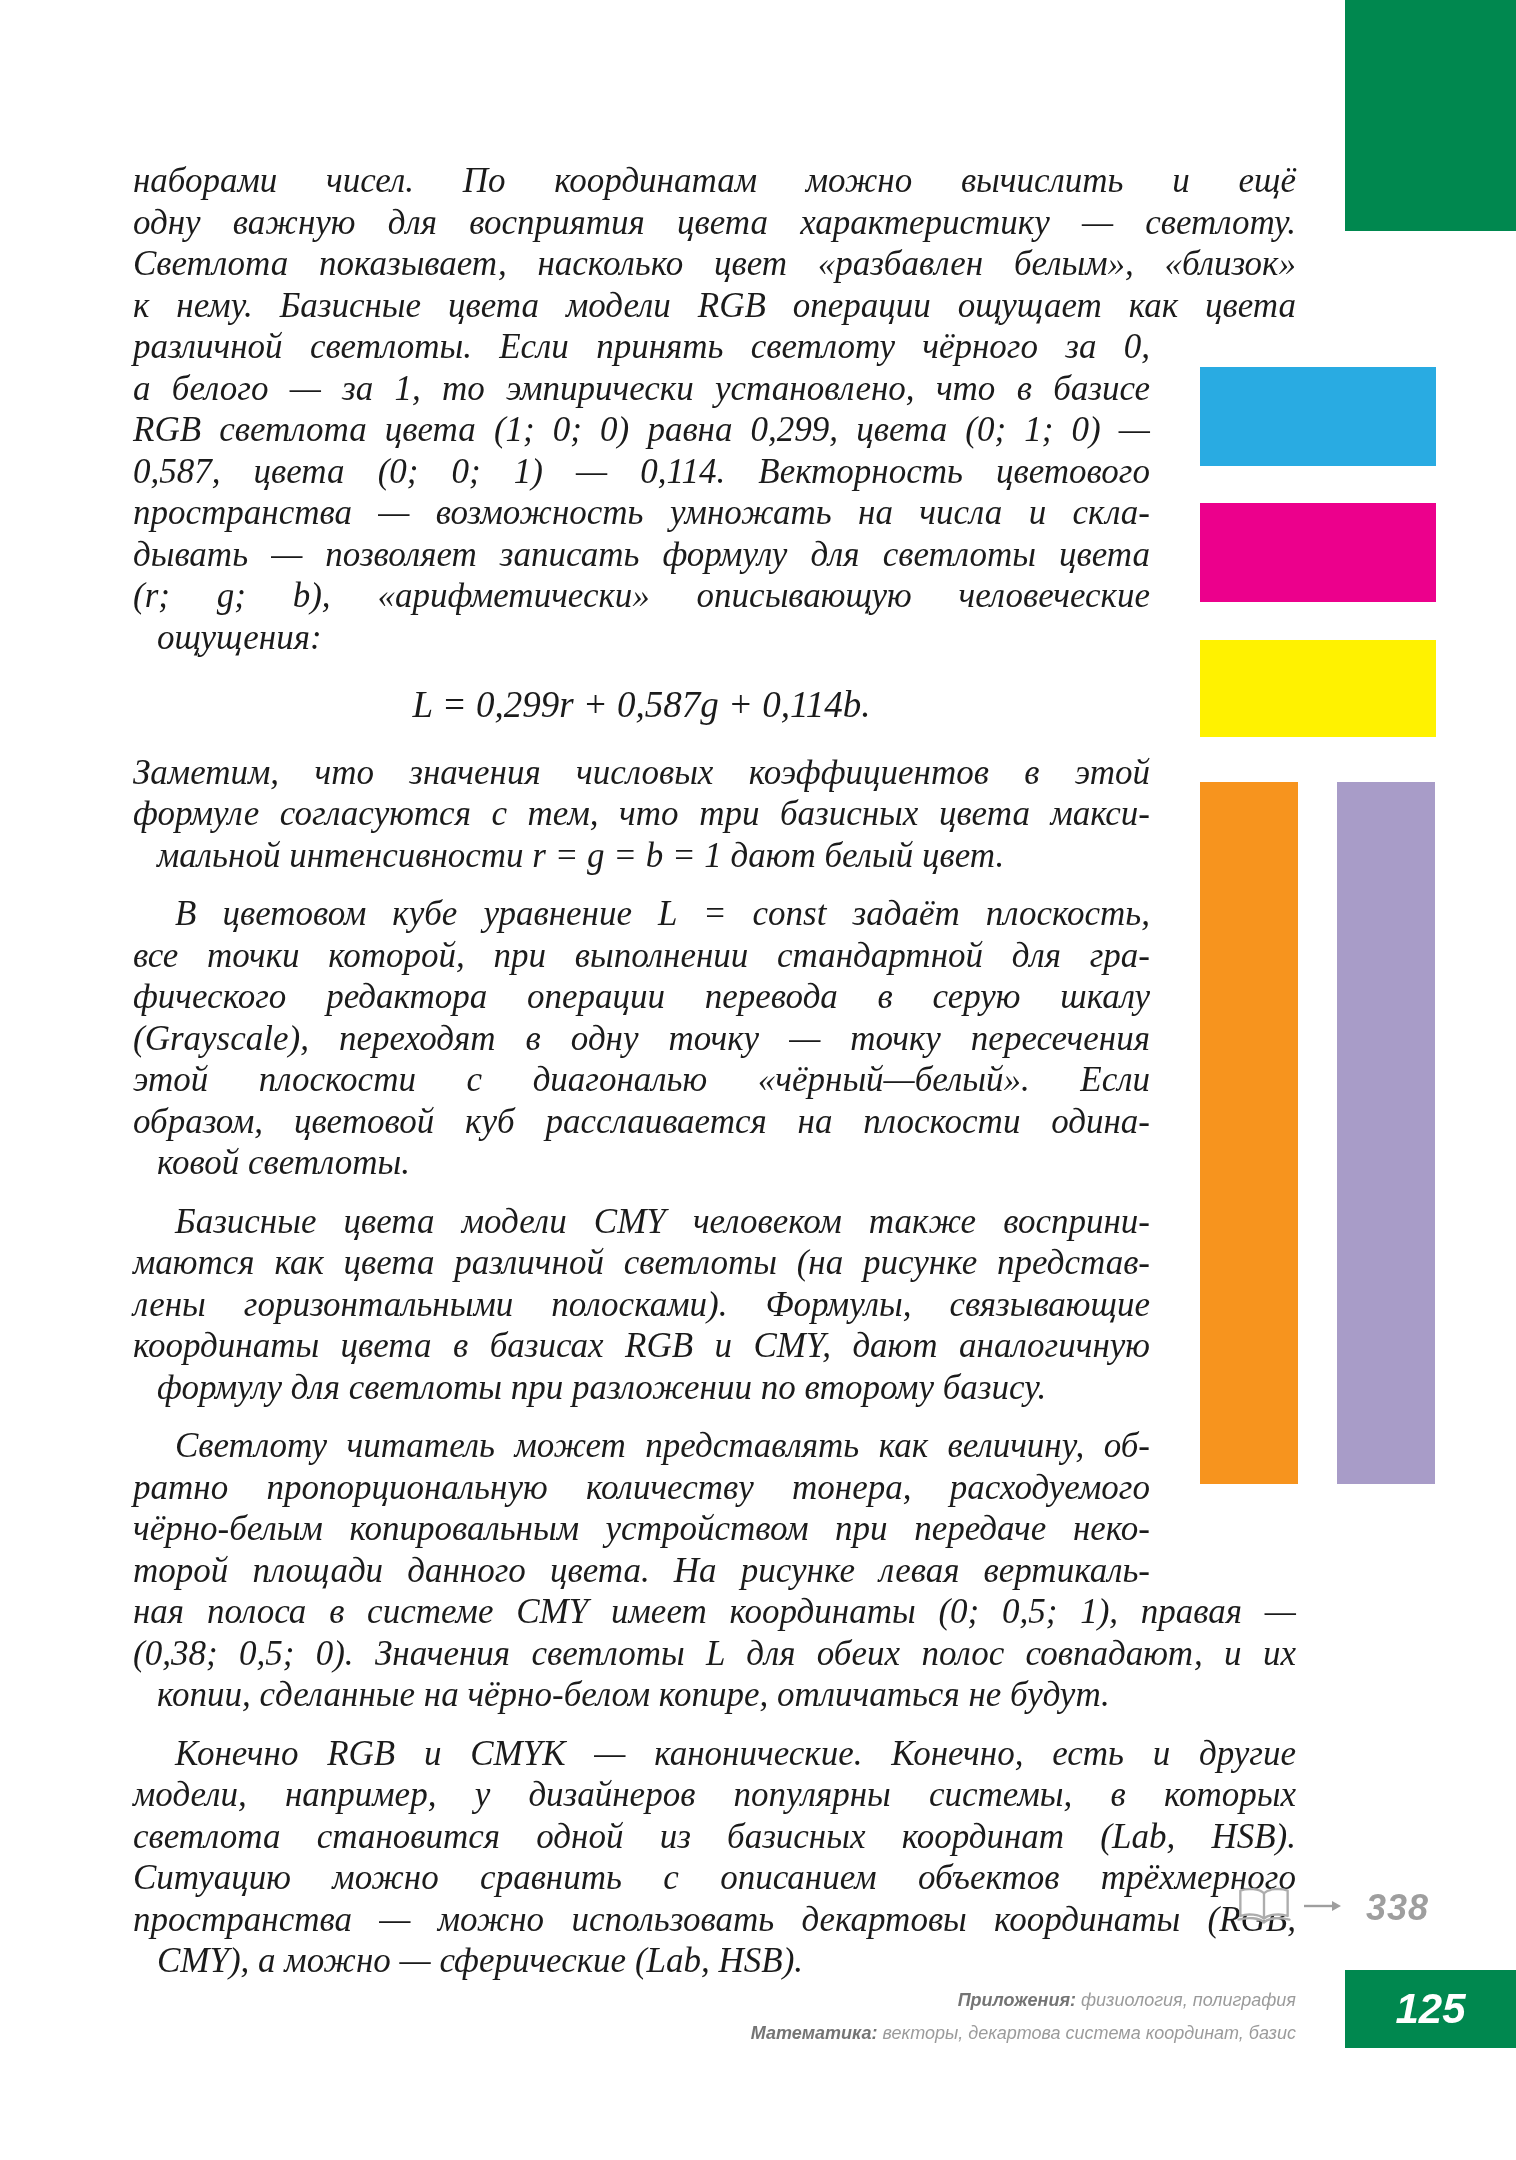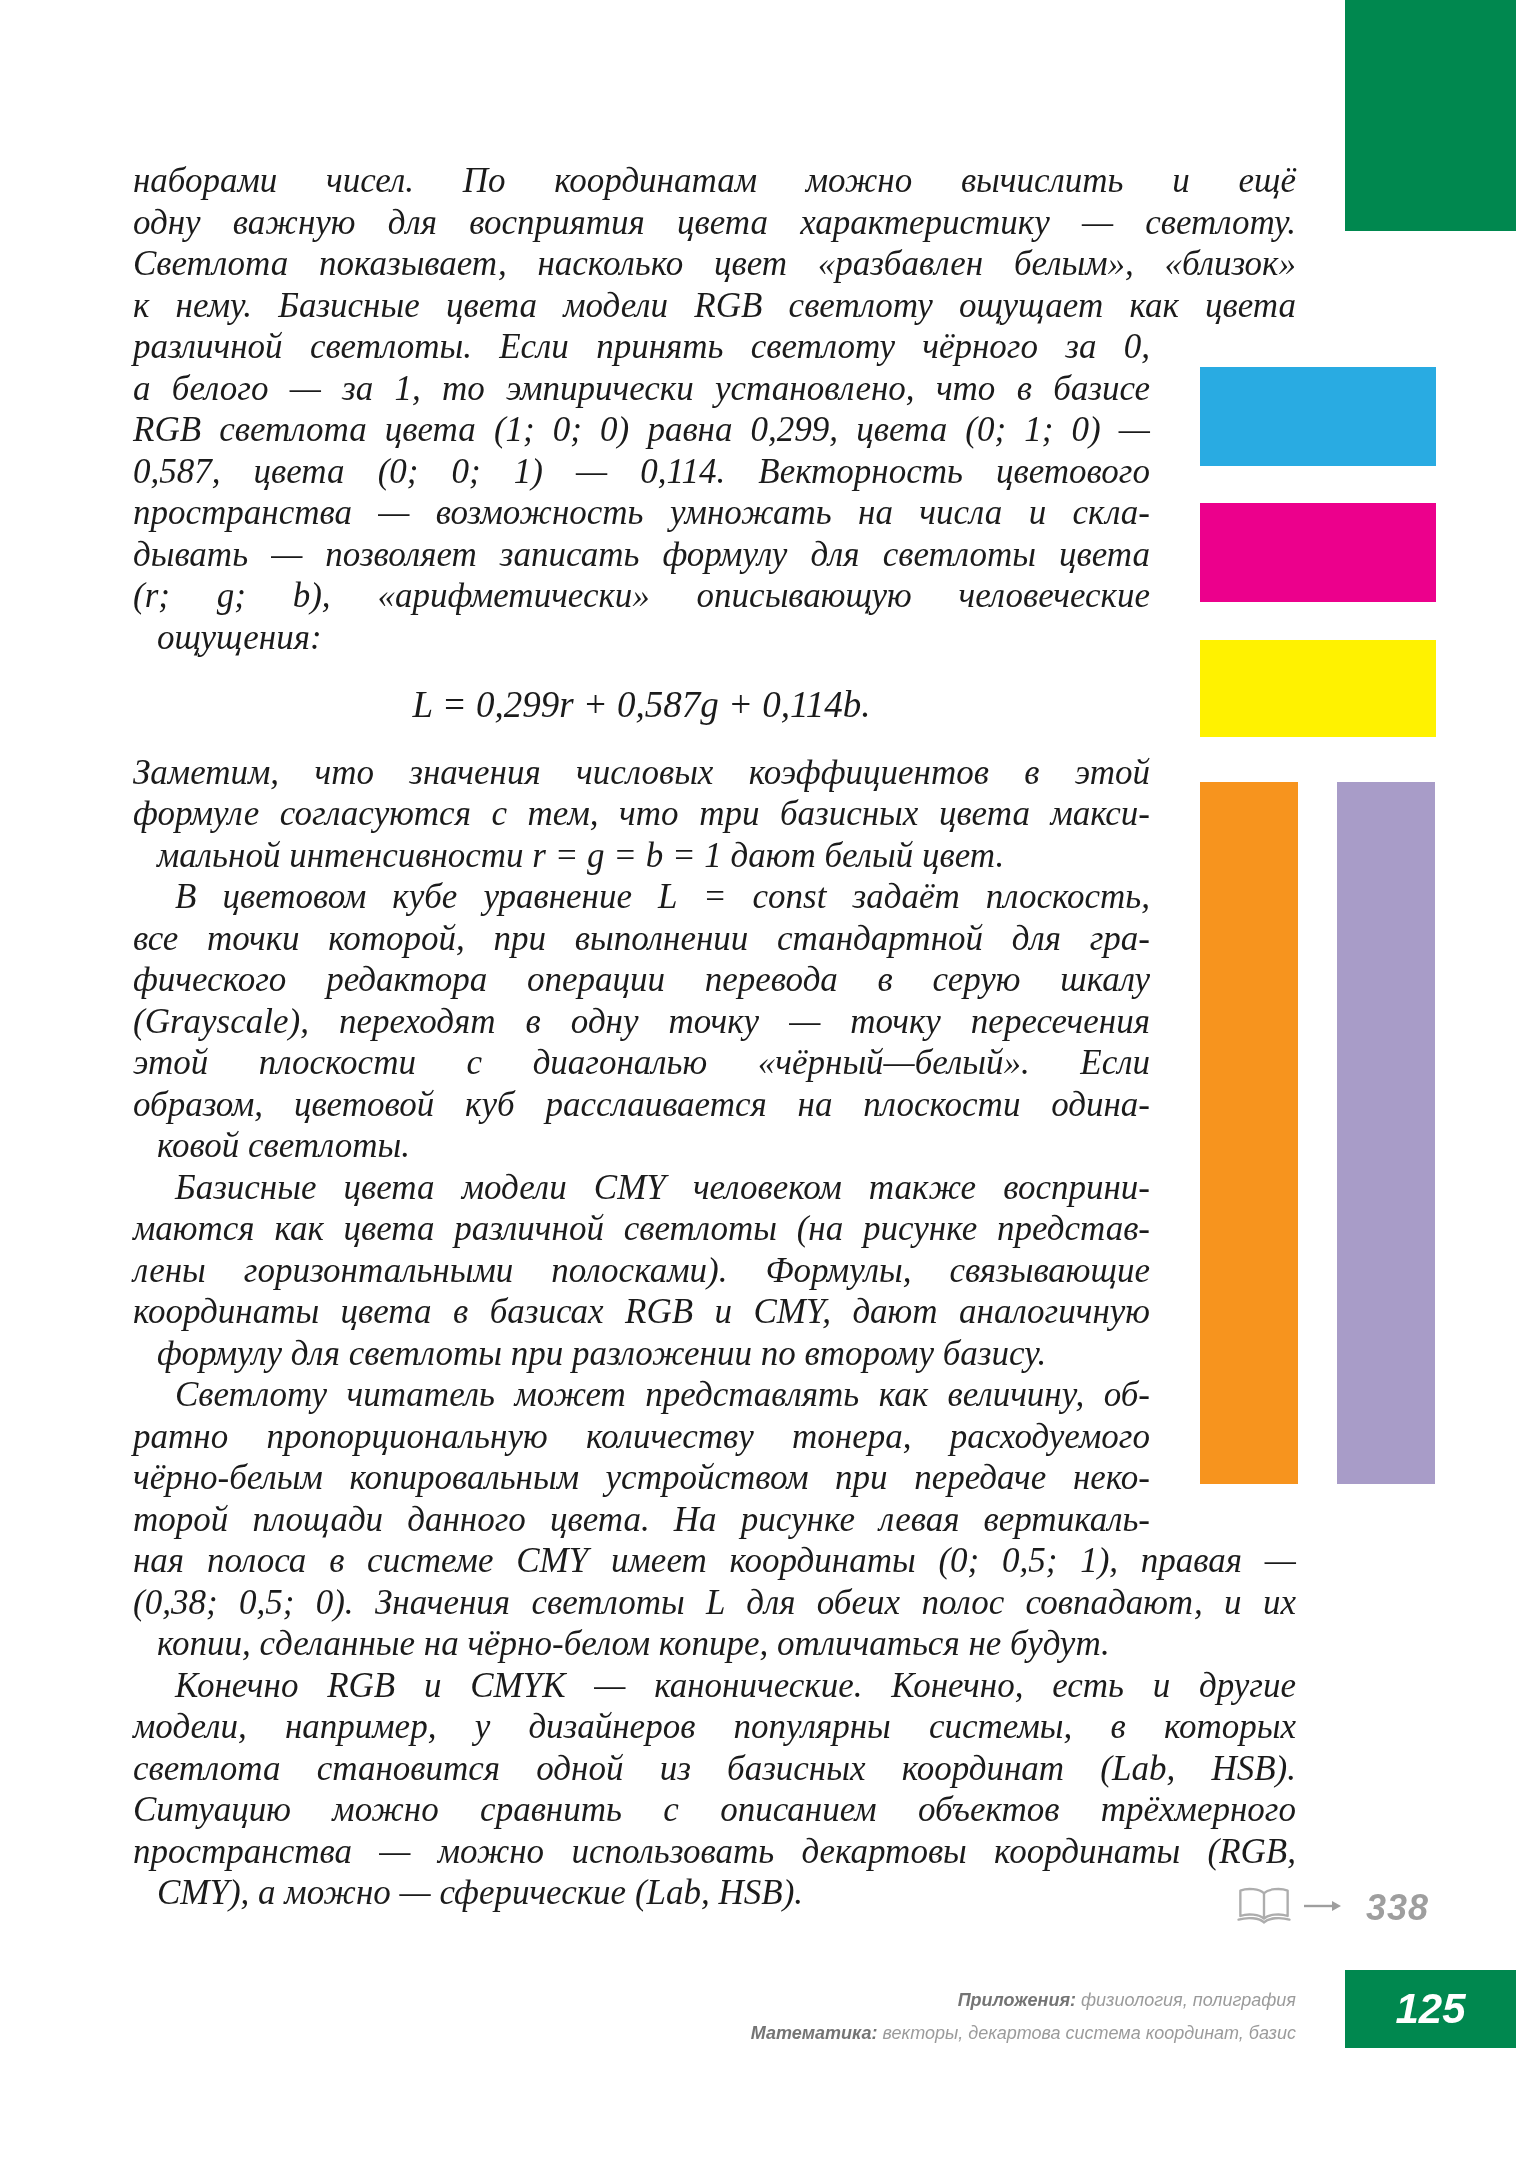--- a/index.html
+++ b/index.html
@@ -34,21 +34,21 @@
   }
   .line {
     text-align: justify;
     text-align-last: justify;
     -moz-text-align-last: justify;
     white-space: normal;
   }
   .line.full   { width: 1163px; }
   .line.narrow { width: 1017px; }
   .line.last   { text-align-last: left; margin-left: 24px; -moz-text-align-last: left; }
-  .line.ind    { text-indent: 42px; }
+  .line.ind    { text-indent: 42px; margin-top: 17px; }
   .formula {
     width: 1017px;
     margin: 26px 0;
     text-align: center;
     text-align-last: center;
     font-size: 37px;
     line-height: 41.5px;
   }
   
   #ref-badge {
@@ -103,21 +103,21 @@
       <div class="strip" style="left: 1200px; top: 640px; width: 236px; height: 97px; background: rgb(255, 242, 0);"></div>
       <div class="strip" style="left: 1200px; top: 782px; width: 98px; height: 702px; background: rgb(247, 148, 30);"></div>
       <div class="strip" style="left: 1337px; top: 782px; width: 98px; height: 702px; background: rgb(168, 156, 200);"></div>
     </div>
 
   <div id="body-text">
       <div>
         <div class="line full">наборами чисел. По координатам можно вычислить и ещё</div>
         <div class="line full">одну важную для восприятия цвета характеристику — светлоту.</div>
         <div class="line full">Светлота показывает, насколько цвет «разбавлен белым», «близок»</div>
-        <div class="line full">к нему. Базисные цвета модели RGB светлоту ощущает как цвета</div>
+        <div class="line full">к нему. Базисные цвета модели RGB операции ощущает как цвета</div>
         <div class="line narrow">различной светлоты. Если принять светлоту чёрного за 0,</div>
         <div class="line narrow">а белого — за 1, то эмпирически установлено, что в базисе</div>
         <div class="line narrow">RGB светлота цвета (1; 0; 0) равна 0,299, цвета (0; 1; 0) —</div>
         <div class="line narrow">0,587, цвета (0; 0; 1) — 0,114. Векторность цветового</div>
         <div class="line narrow">пространства — возможность умножать на числа и скла-</div>
         <div class="line narrow">дывать — позволяет записать формулу для светлоты цвета</div>
         <div class="line narrow">(r; g; b), «арифметически» описывающую человеческие</div>
         <div class="line narrow last">ощущения:</div>
       </div>
       <div class="formula">L = 0,299r + 0,587g + 0,114b.</div>

